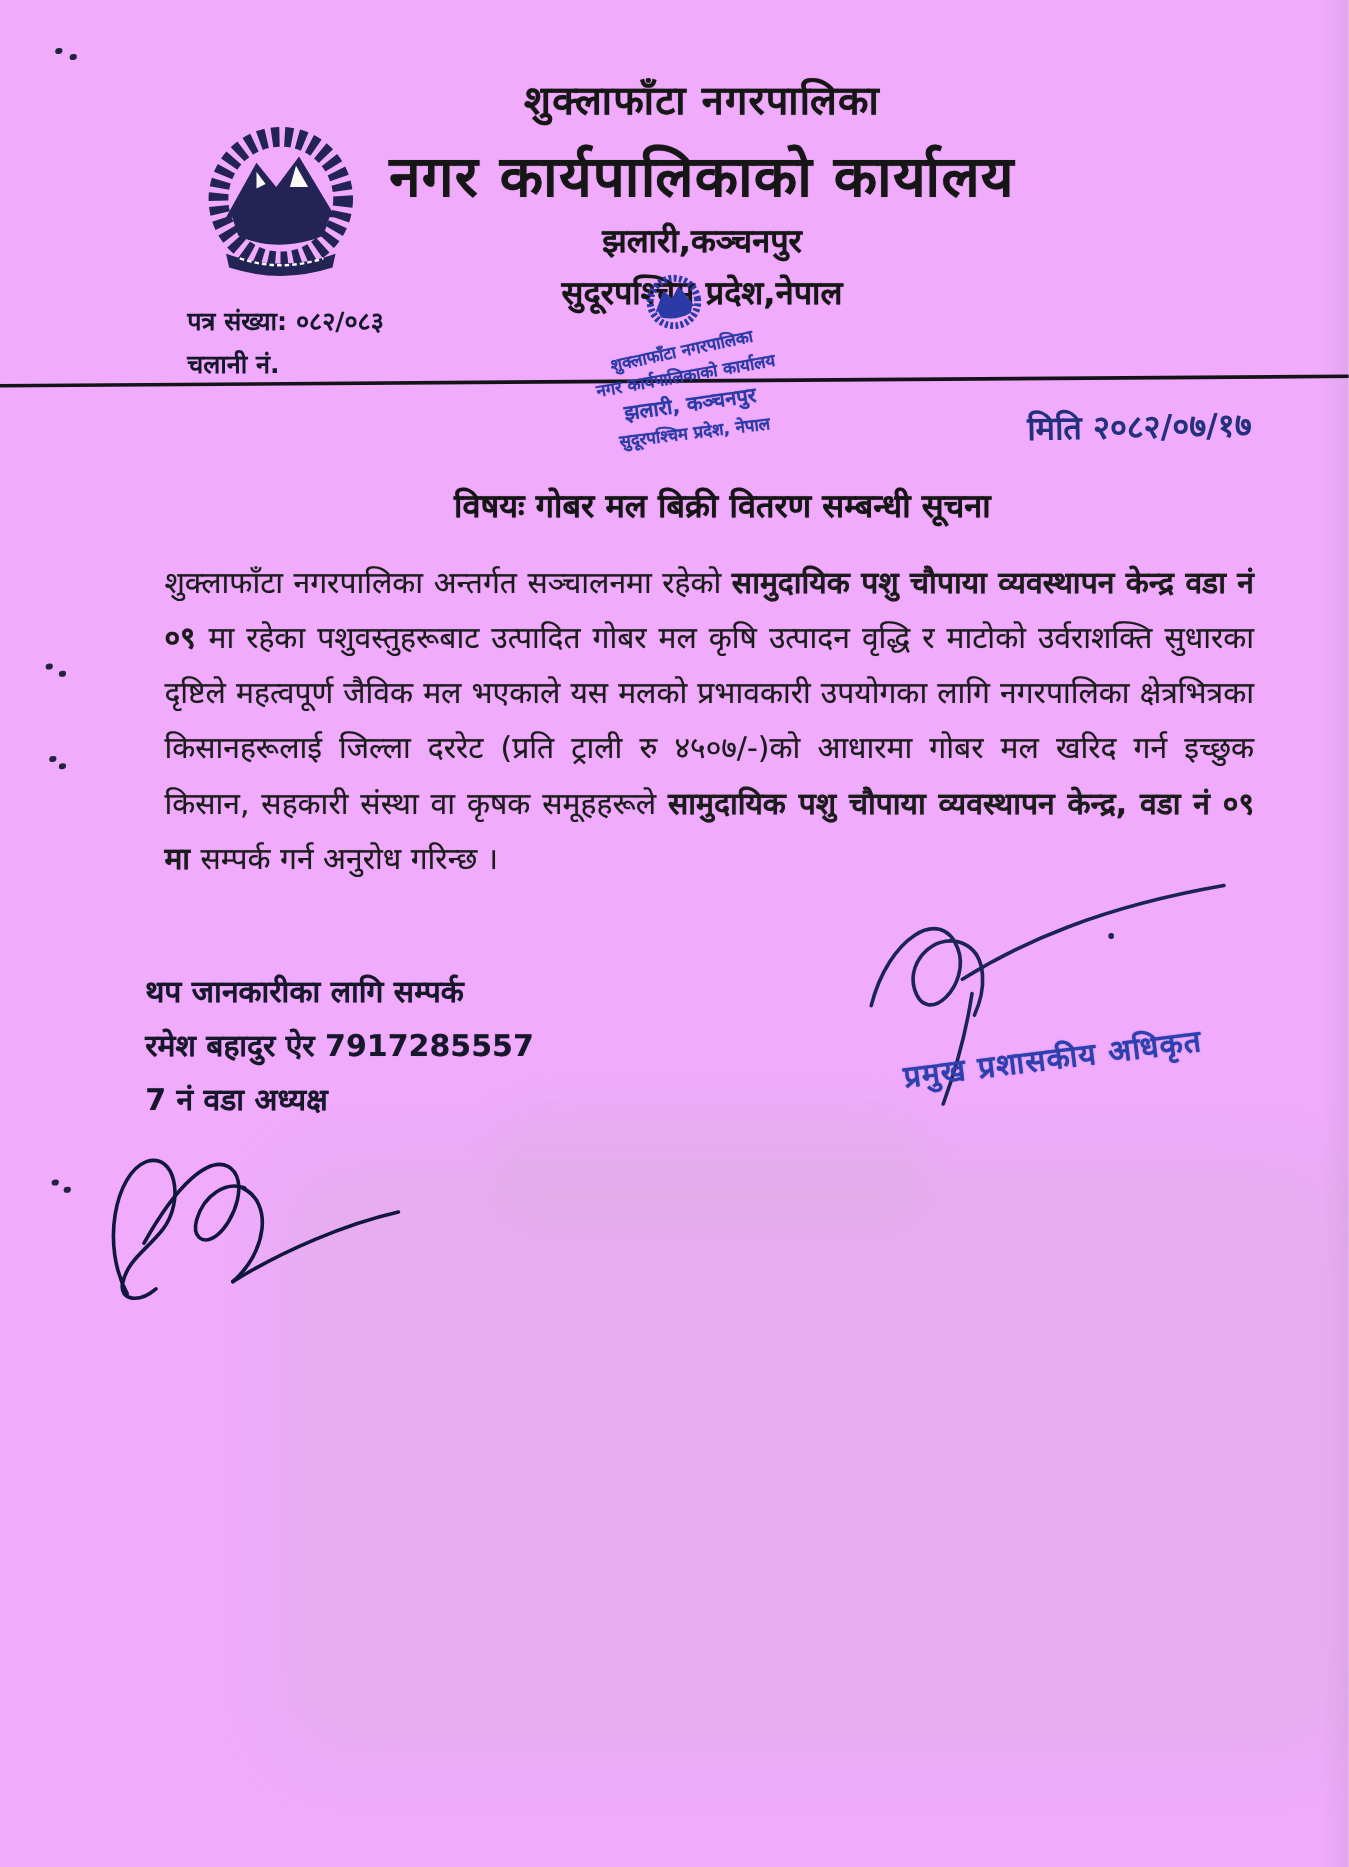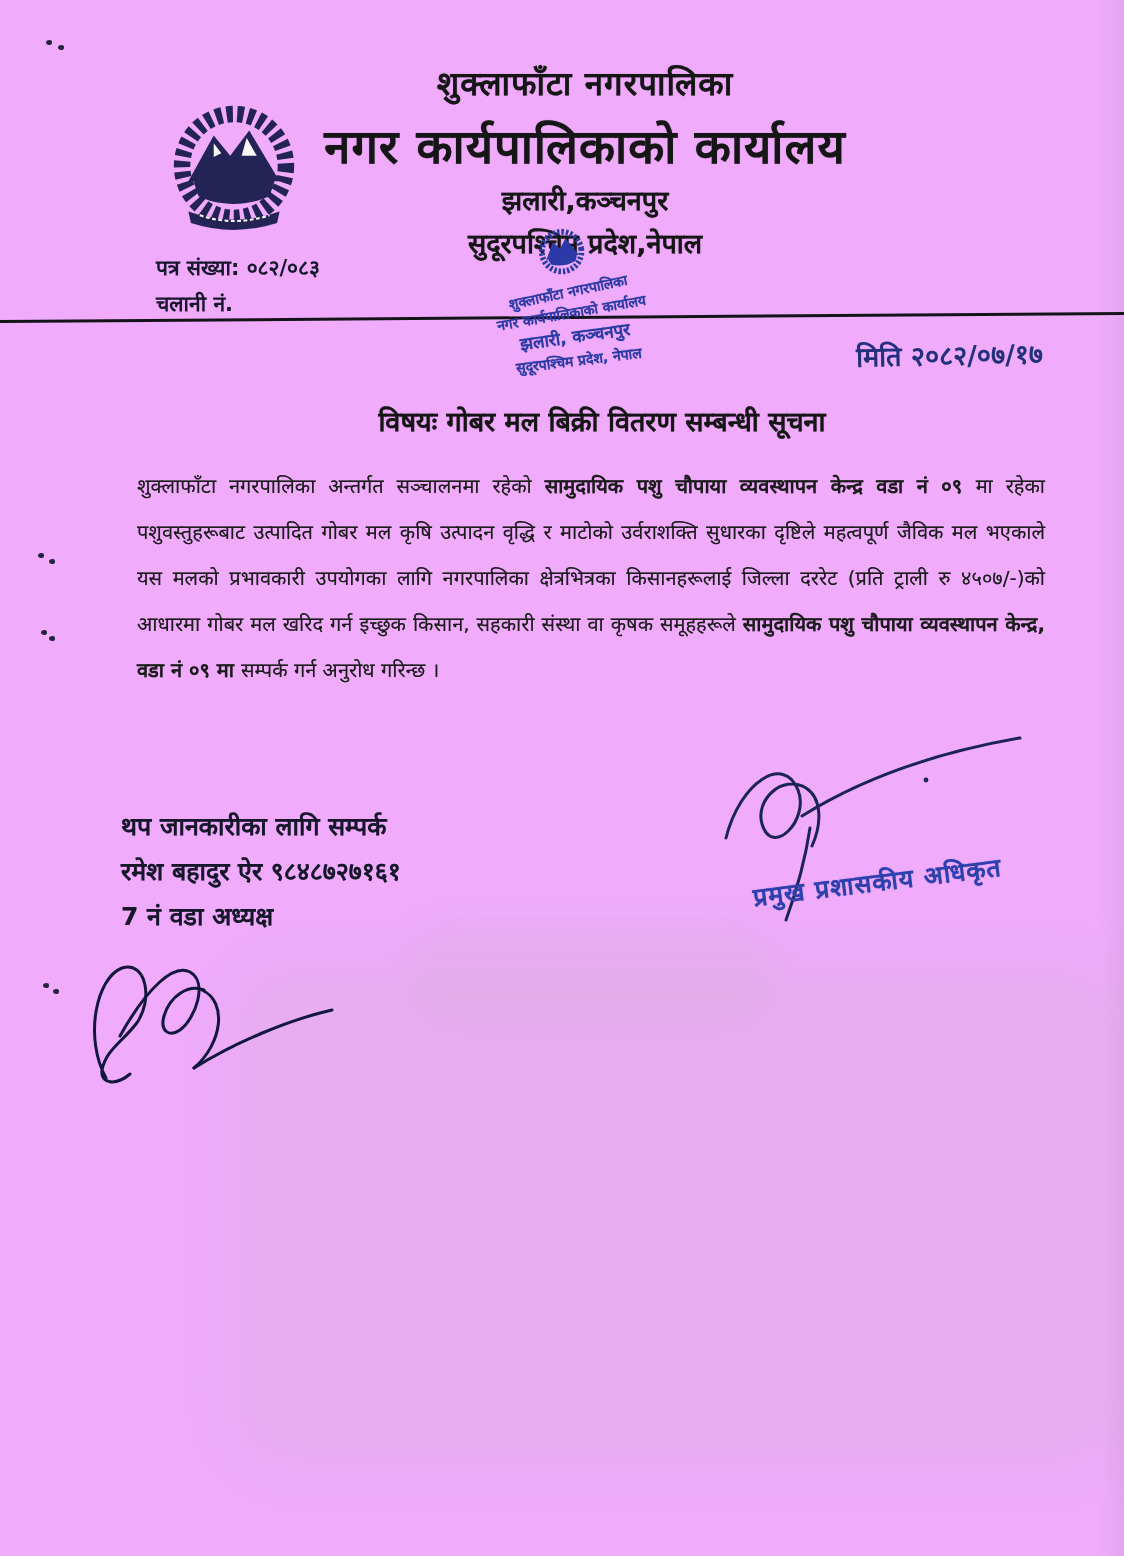--- a/index.html
+++ b/index.html
@@ -64,21 +64,21 @@
     font-size:27px;font-weight:600;color:#23307d;
     transform:rotate(-1deg);z-index:2;
   }
   .subject{
     position:absolute;left:62px;top:402px;width:1080px;
     text-align:center;font-size:27px;font-weight:700;color:#151515;
     text-shadow:0 0 0.7px rgba(20,20,20,0.5);
   }
   .body-par{
     position:absolute;left:137px;top:463px;width:908px;
-    font-size:20px;line-height:46px;text-align:justify;color:#1b1b1b;
+    font-size:25px;line-height:46px;text-align:justify;color:#1b1b1b;
     text-shadow:0 0 0.6px rgba(20,20,20,0.45);
   }
   .body-par .b{font-weight:700;}
   .contact{
     position:absolute;left:121px;top:804px;
     font-size:25px;line-height:45px;font-weight:600;color:#17172b;
     text-shadow:0 0 0.6px rgba(20,20,30,0.4);
   }
   .contact .c-head{font-weight:700;}
   .sig-right{position:absolute;left:698px;top:728px;width:340px;height:200px;z-index:4;}
@@ -144,21 +144,21 @@
   </div>
 
   <div class="date-line">मिति २०८२/०७/१७</div>
 
   <div class="subject">विषयः गोबर मल बिक्री वितरण सम्बन्धी सूचना</div>
 
   <div class="body-par"><span>शुक्लाफाँटा नगरपालिका अन्तर्गत सञ्चालनमा रहेको </span><span class="b">सामुदायिक पशु चौपाया व्यवस्थापन केन्द्र वडा नं ०९ </span><span>मा रहेका पशुवस्तुहरूबाट उत्पादित गोबर मल कृषि उत्पादन वृद्धि र माटोको उर्वराशक्ति सुधारका दृष्टिले महत्वपूर्ण जैविक मल भएकाले यस मलको प्रभावकारी उपयोगका लागि नगरपालिका क्षेत्रभित्रका किसानहरूलाई जिल्ला दररेट (प्रति ट्राली रु ४५०७/-)को आधारमा गोबर मल खरिद गर्न इच्छुक किसान, सहकारी संस्था वा कृषक समूहहरूले </span><span class="b">सामुदायिक पशु चौपाया व्यवस्थापन केन्द्र, वडा नं ०९ मा </span><span>सम्पर्क गर्न अनुरोध गरिन्छ ।</span></div>
 
   <div class="contact">
     <div class="c-head">थप जानकारीका लागि सम्पर्क</div>
-    <div>रमेश बहादुर ऐर ९८४८७२७१६१</div>
+    <div>रमेश बहादुर ऐर 7917285557</div>
     <div>7 नं वडा अध्यक्ष</div>
   </div>
 
   <svg class="sig-right" viewBox="0 0 340 200">
     <g fill="none" stroke="#1b2454" stroke-width="3" stroke-linecap="round">
       <path d="M28,110 C42,54 86,26 100,62 C112,92 74,130 64,96 C57,72 84,46 108,60 C124,70 124,96 114,118"></path>
       <path d="M104,88 C152,58 218,28 322,10"></path>
       <path d="M112,100 C106,140 96,170 88,192"></path>
       <circle cx="228" cy="52" r="2.4" fill="#1b2454" stroke="none"></circle>
     </g>

